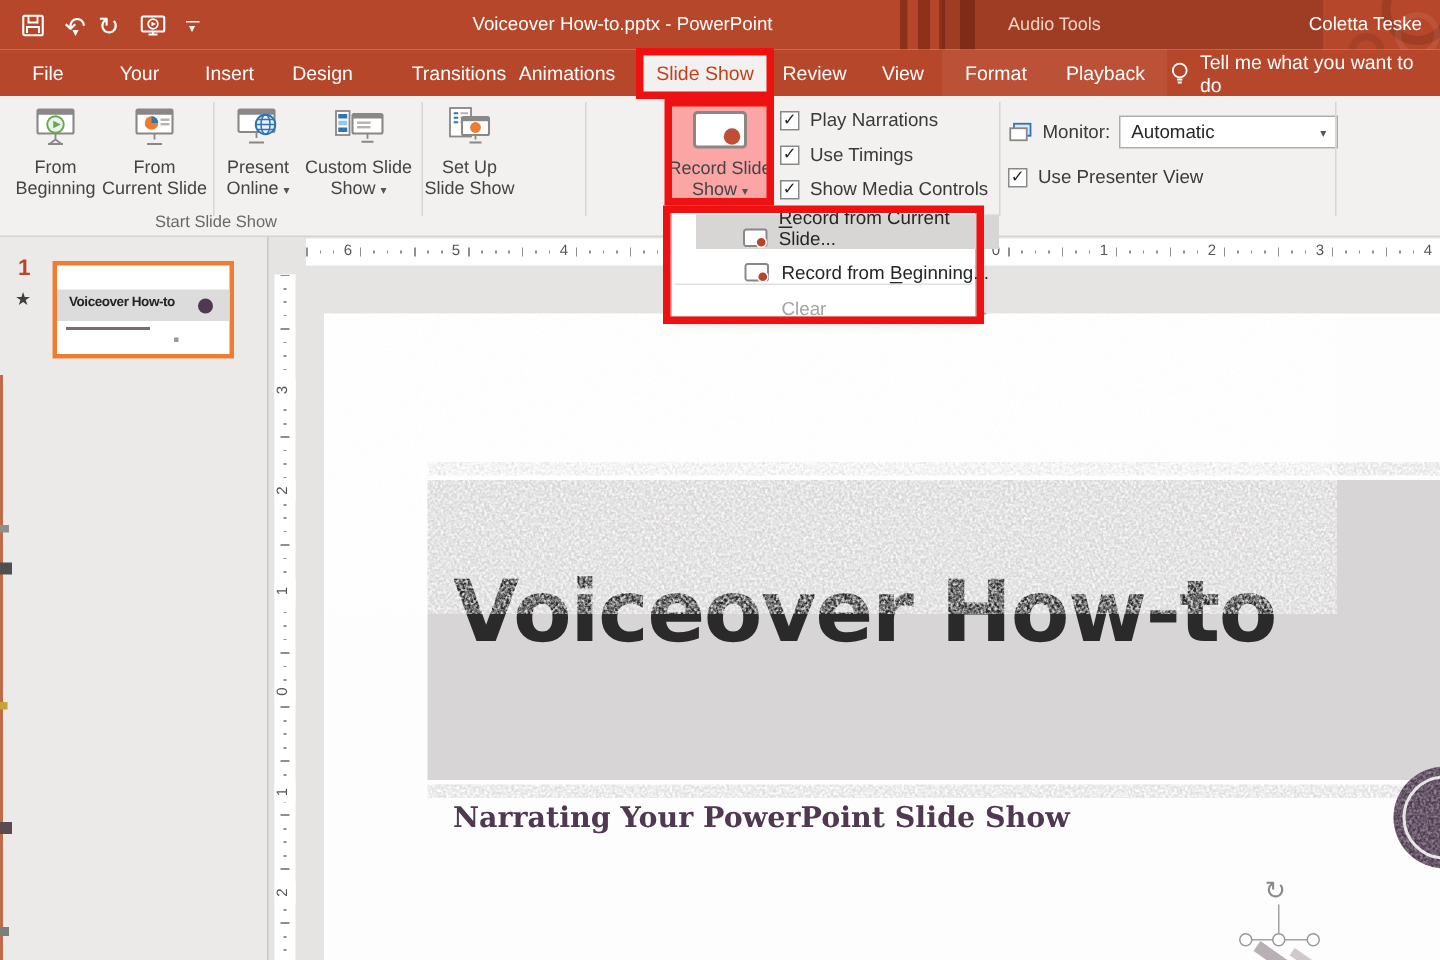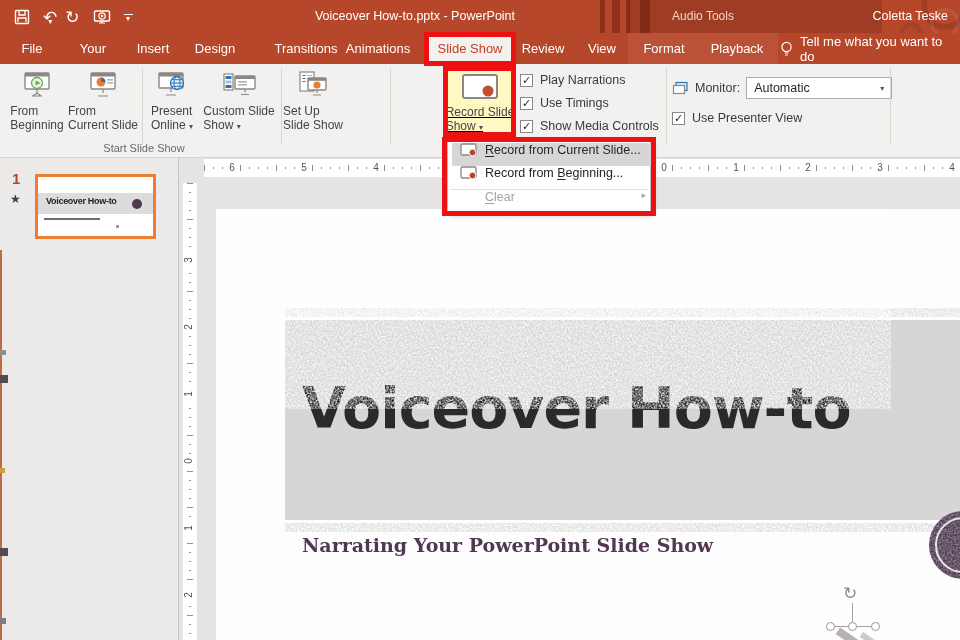--- a/index.html
+++ b/index.html
@@ -27,22 +27,22 @@
   .tabrow .ctx-tint { position:absolute; left:628px; top:0; width:150px; height:31px; background:rgba(255,255,255,.06); }
   .tab { position:absolute; top:0; height:31px; color:#fff; font-size:13px; display:flex; align-items:center; justify-content:center; cursor:default; }
   .tab.selected { background:#f3f1f0; color:#c33f1c; }
   .tellme { position:absolute; left:780px; top:0; height:31px; display:flex; align-items:center; gap:7px; color:#fff; font-size:13px; }
 
   
   .ribbon { position:absolute; left:0; top:64px; width:960px; height:94px; background:#f3f1f0; border-bottom:1px solid #d5d3d1; }
   .rb-sep { position:absolute; top:4px; height:76px; width:1px; background:#d8d6d3; }
   .bigbtn { position:absolute; top:2px; height:74px; display:flex; flex-direction:column; align-items:center; }
   .bigbtn .ic { height:36px; display:flex; align-items:flex-end; justify-content:center; }
-  .bigbtn .lbl { font-size:12px; color:#444; text-align:left; line-height:14px; margin-top:2px; white-space:nowrap; }
-  .bigbtn.pressed { background:#fef9c3; border:1px solid #b5b3b0;text-decoration:underline; }
+  .bigbtn .lbl { font-size:12px; color:#444; text-align:center; line-height:14px; margin-top:2px; white-space:nowrap; }
+  .bigbtn.pressed { background:#fca5a5; border:1px solid #b5b3b0; }
   .dd-arrow { font-size:8px; color:#555; }
   .grp-label { position:absolute; top:78px; font-size:11px; color:#6a6866; text-align:center; }
   .rb-check { position:absolute; display:flex; align-items:center; gap:7px; font-size:12.5px; color:#3b3a39; }
   .cbx { width:13px; height:13px; background:#fff; border:1px solid #8a8886; font-size:11px; line-height:11px; text-align:center; color:#262626; }
   .monitor-row { position:absolute; left:672px; top:13px; display:flex; align-items:center; gap:6px; font-size:12.5px; color:#3b3a39; }
   .mon-select { width:146px; height:22px; background:#fff; border:1px solid #ababab; display:flex; align-items:center; }
   .mon-select .val { flex:1; padding-left:7px; font-size:12.5px; color:#262626; }
   .mon-select .arr { width:18px; text-align:center; font-size:8px; color:#555; }
 
   
@@ -87,21 +87,21 @@
   .sel-vline { position:absolute; left:636px; top:394px; width:1px; height:19px; background:#a5a3a1; }
   .sel-hline { position:absolute; left:617px; top:417px; width:45px; height:1px; background:#a5a3a1; }
   .sel-handle { position:absolute; width:9px; height:9px; border:1.5px solid #9a9896; border-radius:50%; background:#fff; top:413px; }
   .sel-obj { position:absolute; background:#b9b0b6; transform:rotate(35deg); }
 
   .edge-line { position:absolute; left:0; top:250px; width:2px; height:390px; background:#bf6b47; z-index:5; }
   .edge-speck { position:absolute; left:0; z-index:5; }
 
   
   .menu { position:absolute; left:447px; top:140px; width:204px; height:72px; background:#fff; border:1px solid #bdbdbd; box-shadow:2px 3px 6px rgba(0,0,0,.25); z-index:40; font-size:12.5px; color:#262626; }
-  .menu-item { position:absolute; left:4px; width:100%; height:23px; display:flex; align-items:flex-start; }
+  .menu-item { position:absolute; left:16px; width:100%; height:23px; display:flex; align-items:flex-end;padding-left:24px; }
   .menu-item.hl { background:#d8d6d4; }
   .menu-item .mi-ic { width:33px; display:flex; justify-content:center; }
   .menu-item.disabled { color:#a6a4a2; }
   .menu-sep { position:absolute; left:2px; right:2px; top:48px; height:1px; background:#e1dfdd; }
   .mi-sub { position:absolute; right:8px; font-size:9px; color:#a6a4a2; }
   .menu u { text-underline-offset:2px; }
 
   
   .redbox { position:absolute; border:5px solid #ee1111; z-index:50; pointer-events:none; }
 

